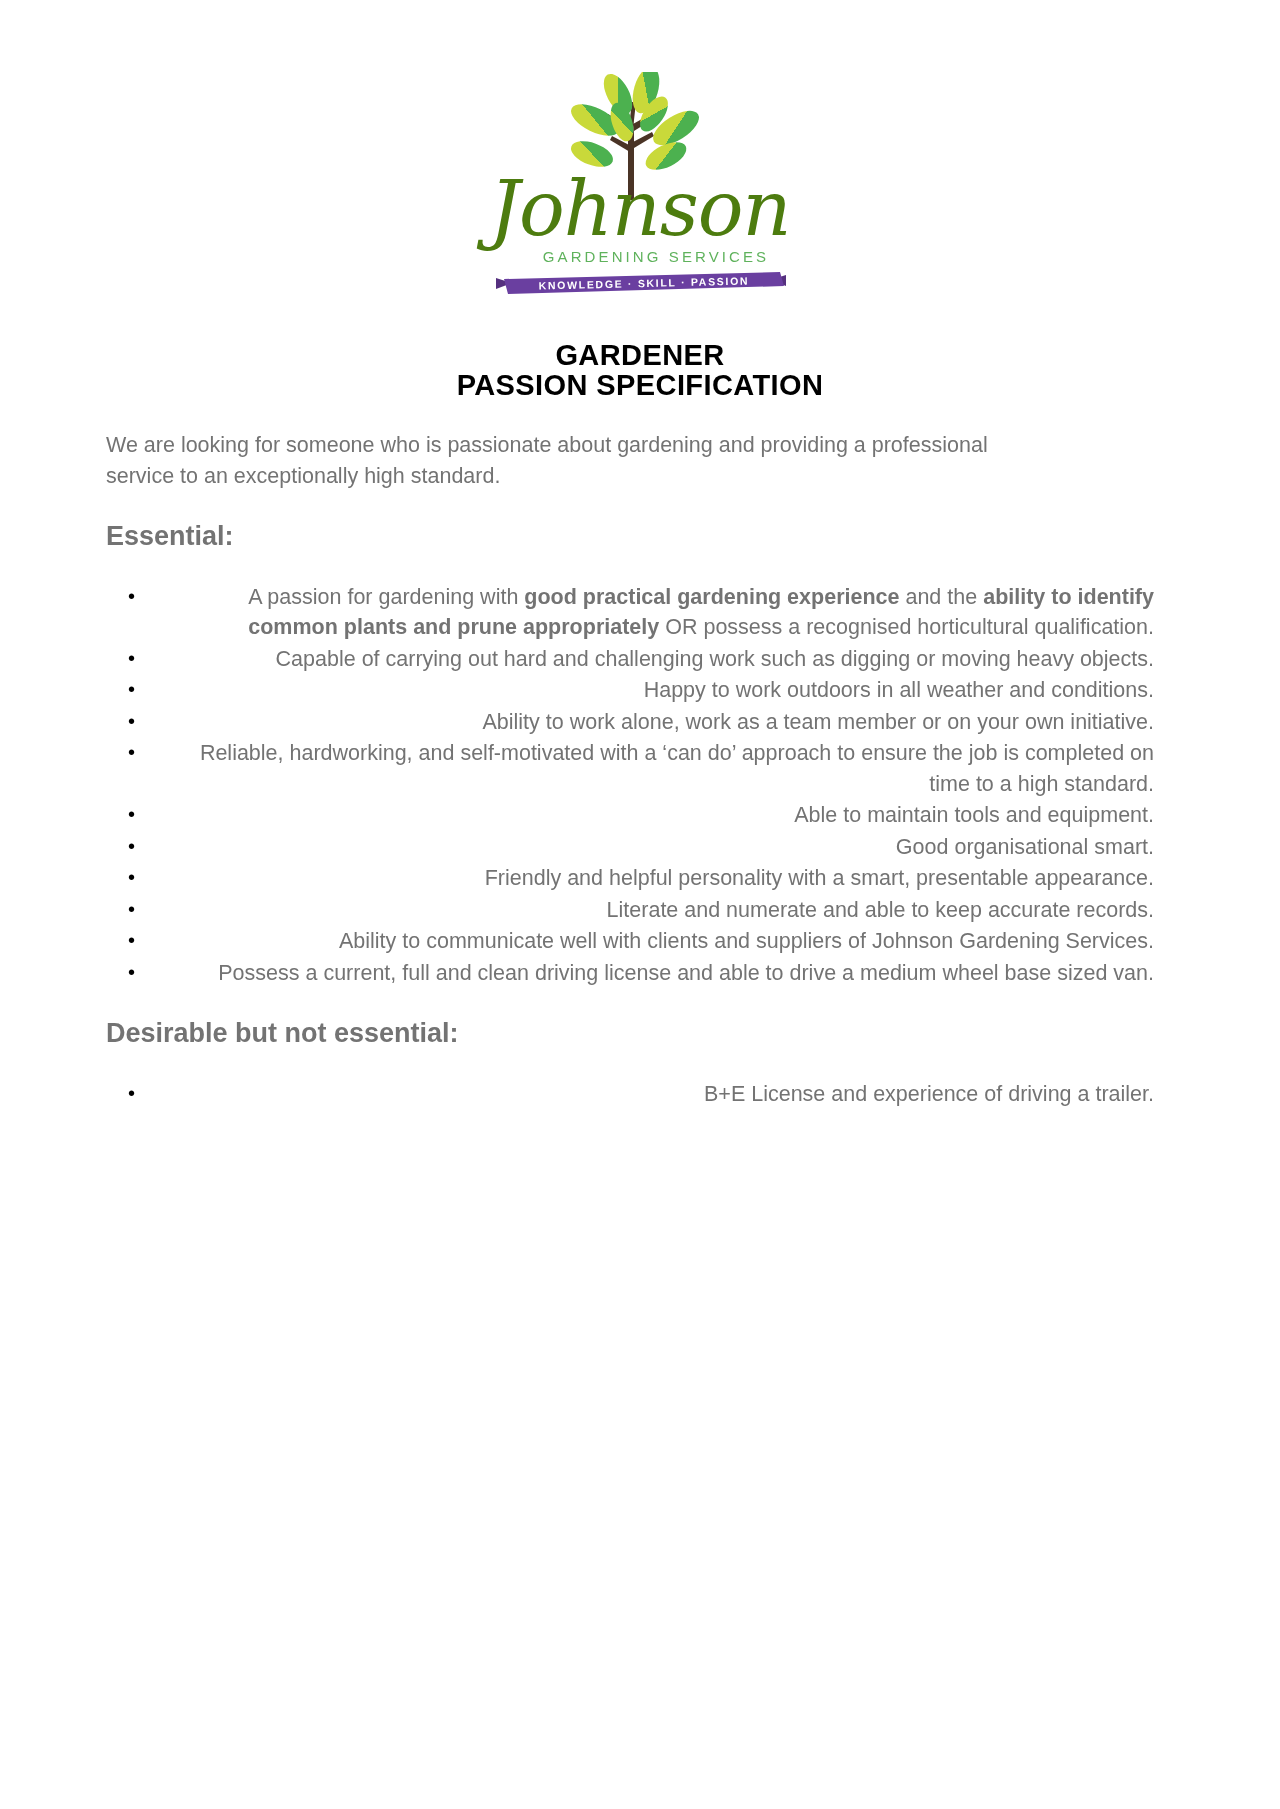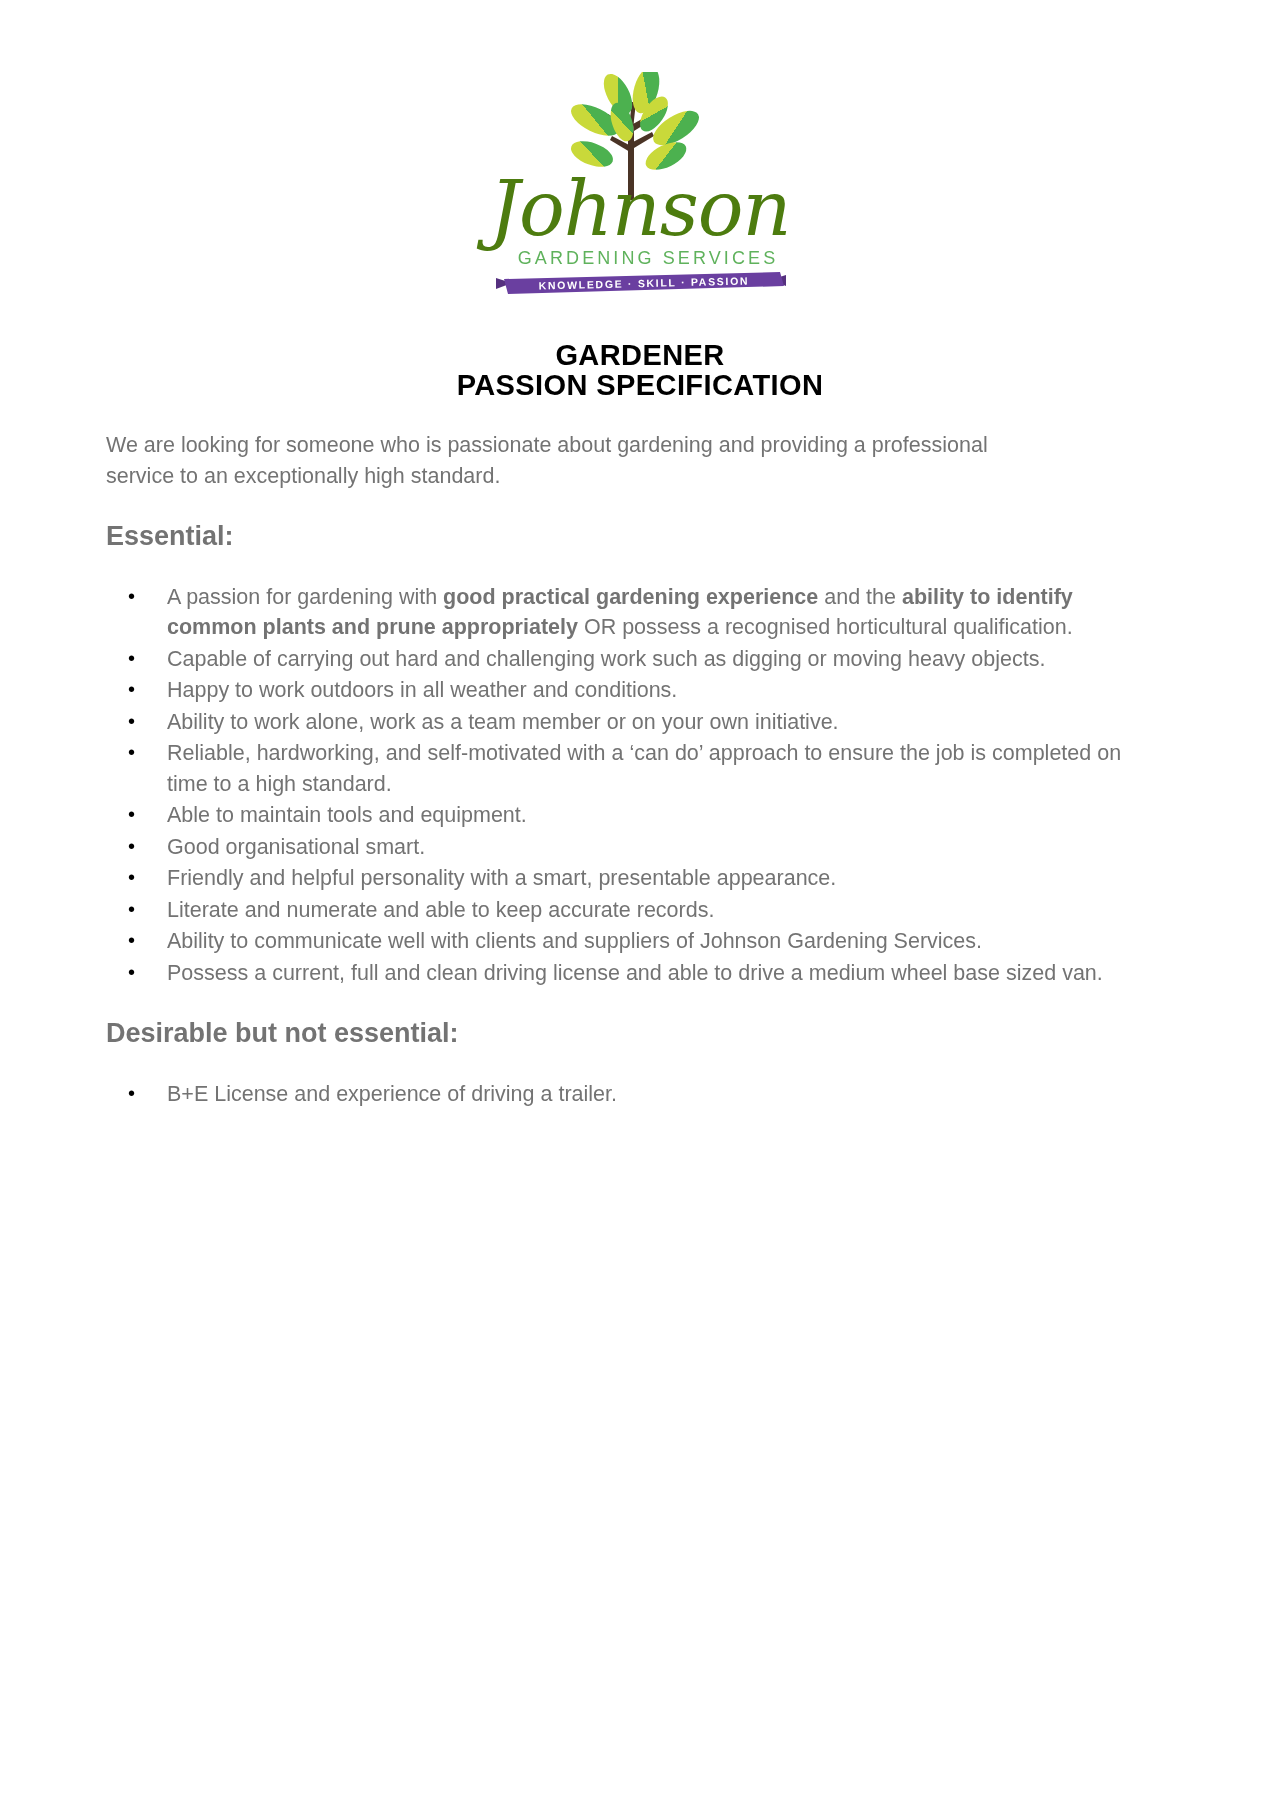--- a/index.html
+++ b/index.html
@@ -55,26 +55,26 @@
     font-weight: 400;
     font-style: italic;
     letter-spacing: -1px;
     color: #4d7c0f;
     line-height: 82px;
     text-align: center;
     white-space: nowrap;
   }
   .logo-sub {
     position: absolute;
-    left: 8px;
+    left: 16px;
     top: 176px;
     width: 312px;
     text-align: center;
     font-family: "Liberation Sans", sans-serif;
-    font-size: 18px;
+    font-size: 15px;
     font-weight: 400;
     letter-spacing: 3.1px;
     color: #5fb25c;
     white-space: nowrap;
   }
   .logo-banner {
     position: absolute;
     left: 12px;
     top: 200px;
     width: 290px;
@@ -114,20 +114,21 @@
   }
   .section-heading {
     margin: 0 0 30px 0;
     font-weight: bold;
     font-size: 27px;
   }
   ul.bullets {
     list-style: none;
     margin: 0 0 30px 0;
     padding: 0;
+    text-align: right;
   }
   ul.bullets li {
     position: relative;
     padding-left: 61px;
     margin: 0 0 1px 0;
   }
   ul.bullets li::before {
     content: "\2022";
     position: absolute;
     left: 22px;

